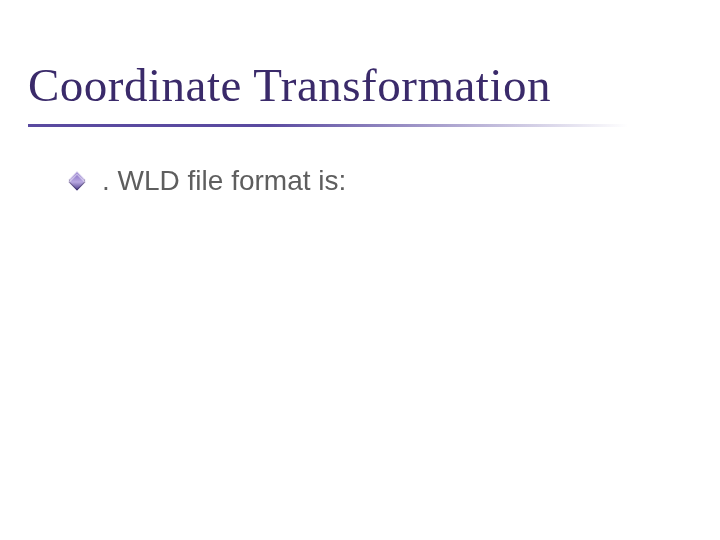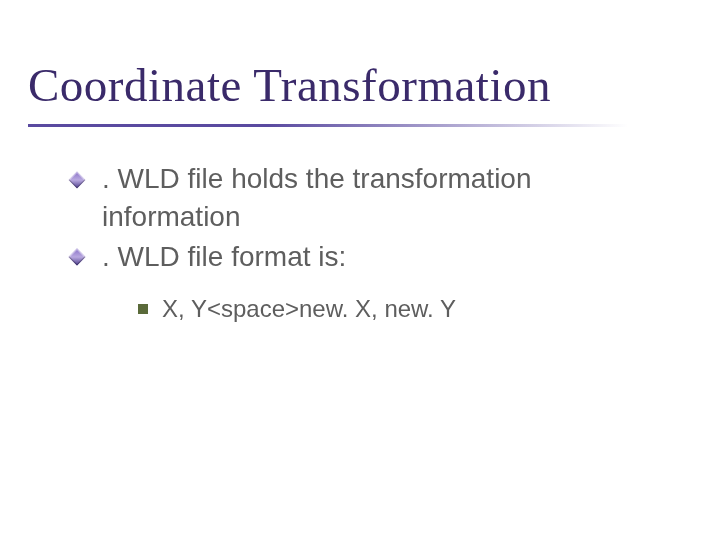--- a/index.html
+++ b/index.html
@@ -92,34 +92,27 @@
 
 <div class="slide">
 
   <div class="title">Coordinate Transformation</div>
   <div class="title-underline"></div>
 
   <div class="body">
 
     <div class="l1">
       <span class="diamond"></span>
-      <span>. WLD file holds the transformation information</span>
     </div>
 
 
     <div class="l1">
       <span class="diamond"></span>
     </div>
 
     <div class="l1">
       <span class="diamond"></span>
       <span>. WLD file format is:</span>
     </div>
 
-    <div class="l2wrap">
-      <div class="l2">
-        <span class="square"></span>
-        <span>X, Y&lt;space&gt;new. X, new. Y</span>
-      </div>
-    </div>
 
   </div>
 </div>
 
 </body></html>

